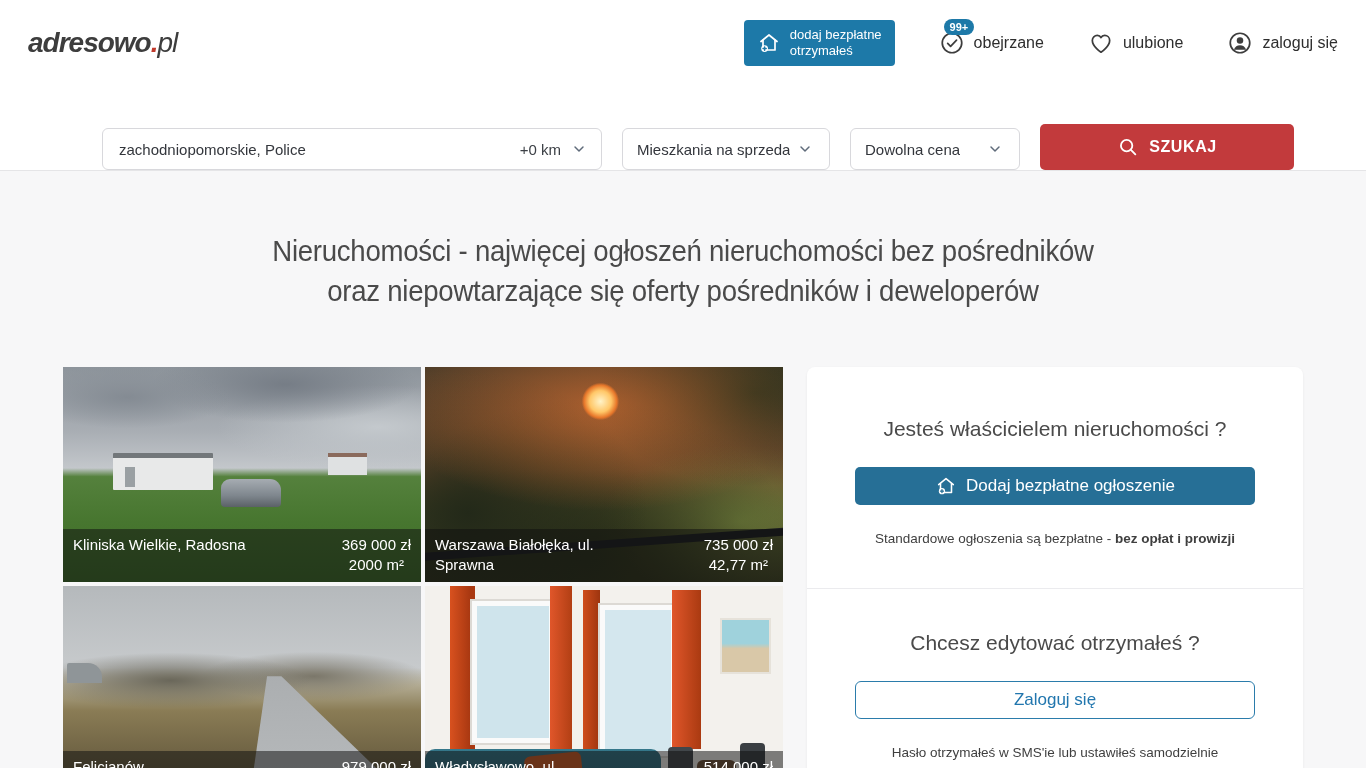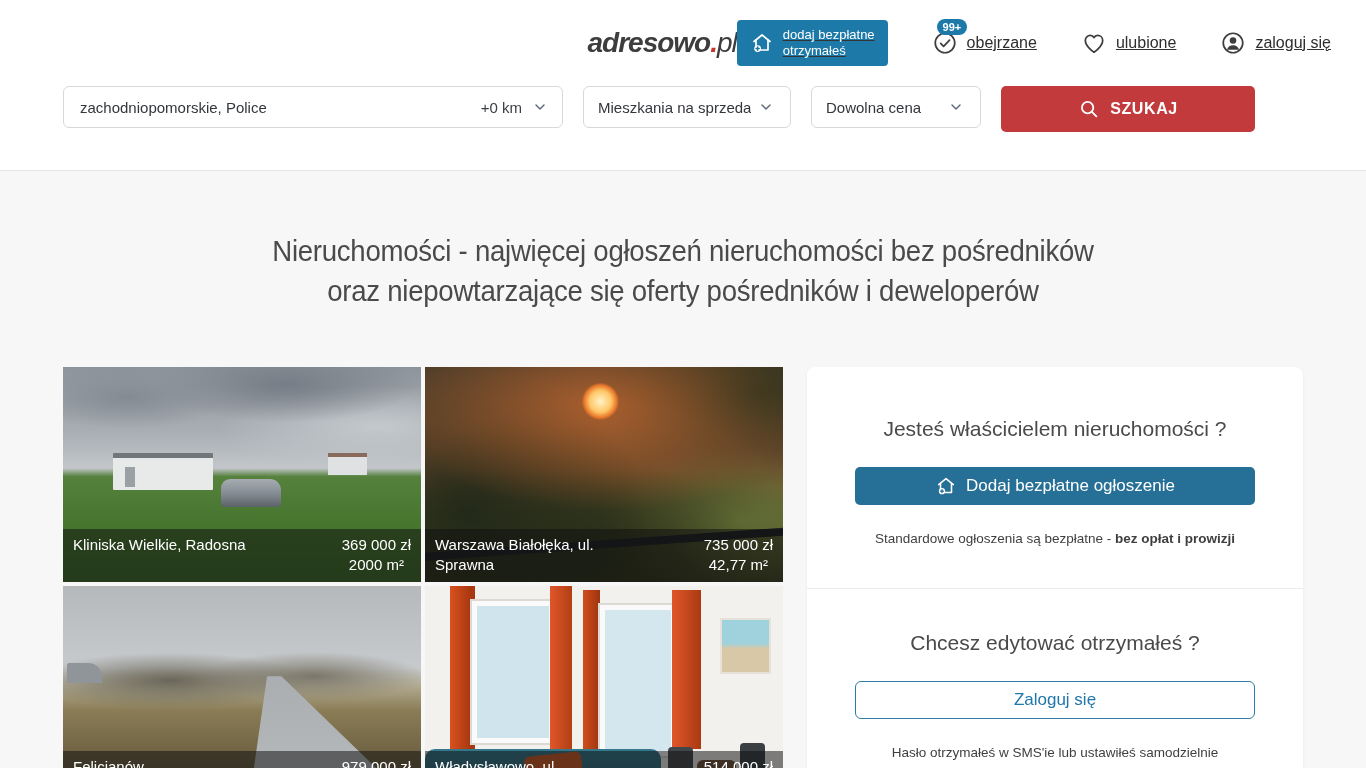--- a/index.html
+++ b/index.html
@@ -2,33 +2,33 @@
 <html lang="pl"><head>
 <meta charset="utf-8">
 <style>
   * { margin:0; padding:0; box-sizing:border-box; }
   html,body { background:#fff; }
   body { font-family:"Liberation Sans", sans-serif; color:#333; }
   .page { position:relative; width:1366px; height:768px; overflow:hidden; background:#fff; margin:0 auto; }
 
   
   .header { background:#fff; border-bottom:1px solid #e5e5e7; box-shadow:0 2px 3px rgba(0,0,0,0.05); }
-  .topbar { height:86px; display:flex; align-items:center; justify-content:flex-end; padding:0 35px; }
+  .topbar { height:86px; display:flex; align-items:center; justify-content:space-between; padding:0 28px; }
   .logo { font-style:italic; font-weight:700; font-size:28px; color:#3d3d3d; letter-spacing:-1px; text-decoration:none; cursor:pointer; }
   .logo .dot { color:#c0392b; }
   .logo .tld { font-weight:400; }
-  .top-actions { display:flex; align-items:center; gap:44px;text-decoration:underline; }
+  .top-actions { display:flex; align-items:center; gap:44px; }
   .btn-add { display:flex; align-items:center; gap:9px; background:#1d79a8; color:#fff; border:none; border-radius:4px; padding:7px 13px; font-size:13px; line-height:1.25; text-align:left; cursor:pointer; font-family:inherit; }
   .btn-add svg { flex:0 0 auto; }
   .top-item { display:flex; align-items:center; gap:9px; font-size:16px; color:#2e2e2e; cursor:pointer; position:relative; }
   .top-item .icn { position:relative; display:inline-flex; }
   .badge { position:absolute; top:-11px; left:5px; background:#1d79a8; color:#fff; font-size:11px; font-weight:700; padding:2px 6px; border-radius:8px; line-height:1.1; }
 
   
-  .searchrow { height:84px; display:flex; align-items:flex-start; gap:20px; padding:0 63px; }
+  .searchrow { height:84px; display:flex; align-items:flex-end; gap:20px; padding:0 63px;margin-left:39px; }
   .field { height:42px; border:1px solid #d8d8dc; border-radius:6px; background:#fff; display:flex; align-items:center; font-size:15px; color:#33363c; cursor:pointer; }
   .field-location { width:500px; padding:0 14px 0 16px; justify-content:space-between; cursor:text; }
   .loc-right { display:flex; align-items:center; gap:10px; color:#3c4046; }
   .field-select { padding:0 16px 0 14px; justify-content:space-between; }
   .field-cat { width:208px; }
   .field-price { width:170px; }
   .field .val { white-space:nowrap; overflow:hidden; }
   .btn-search { width:254px; height:46px; background:#c23a3c; color:#fff; border:none; border-radius:5px; font-size:16px; font-weight:700; letter-spacing:0.6px; display:flex; align-items:center; justify-content:center; gap:10px; cursor:pointer; font-family:inherit; }
 
   

